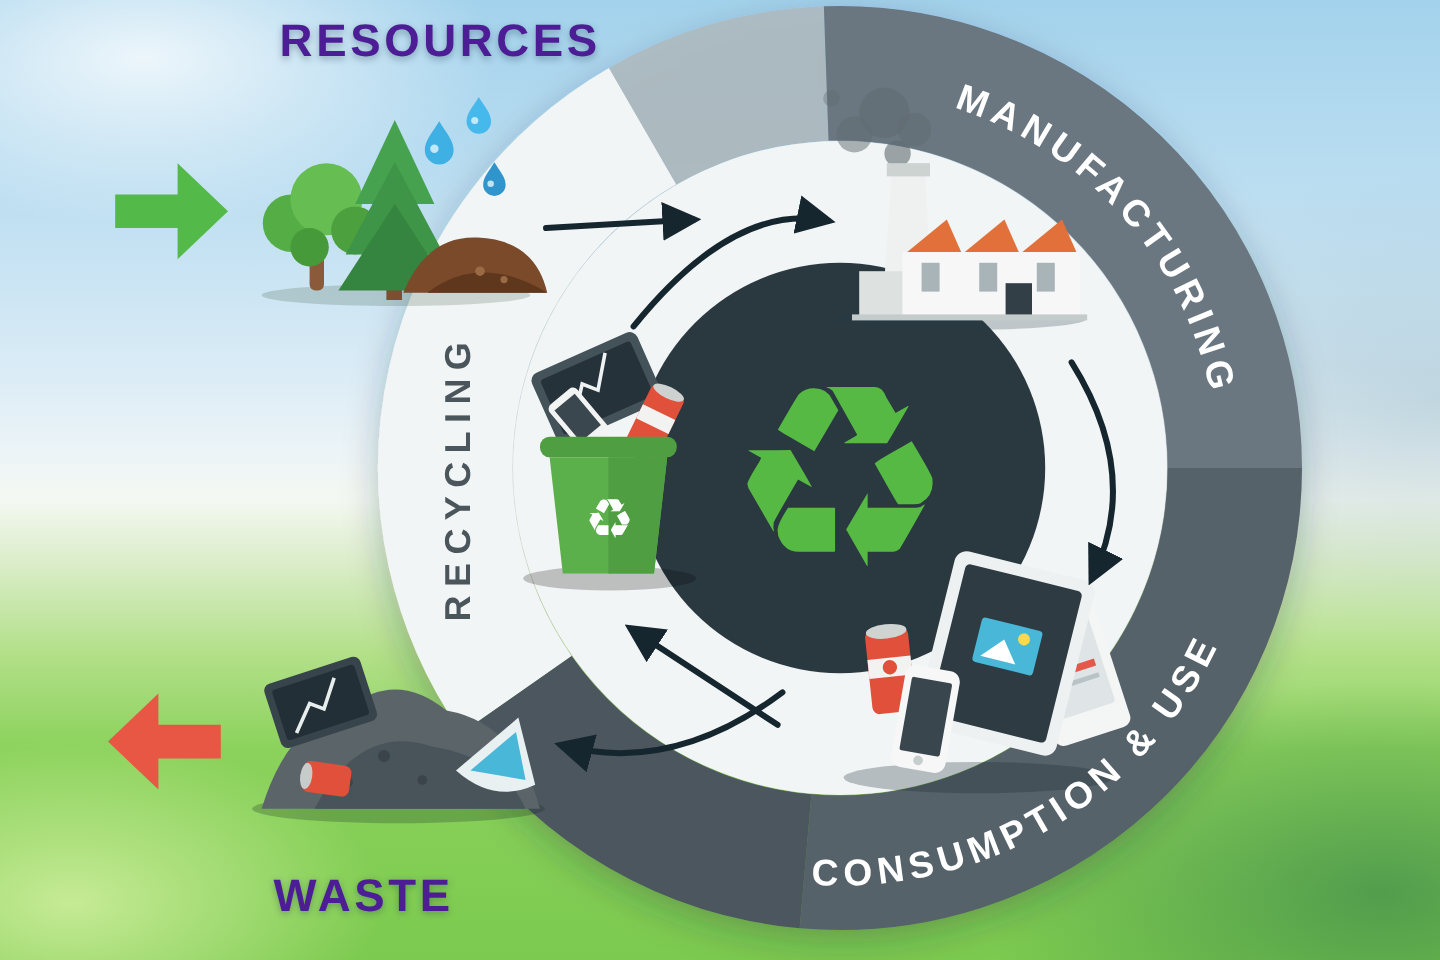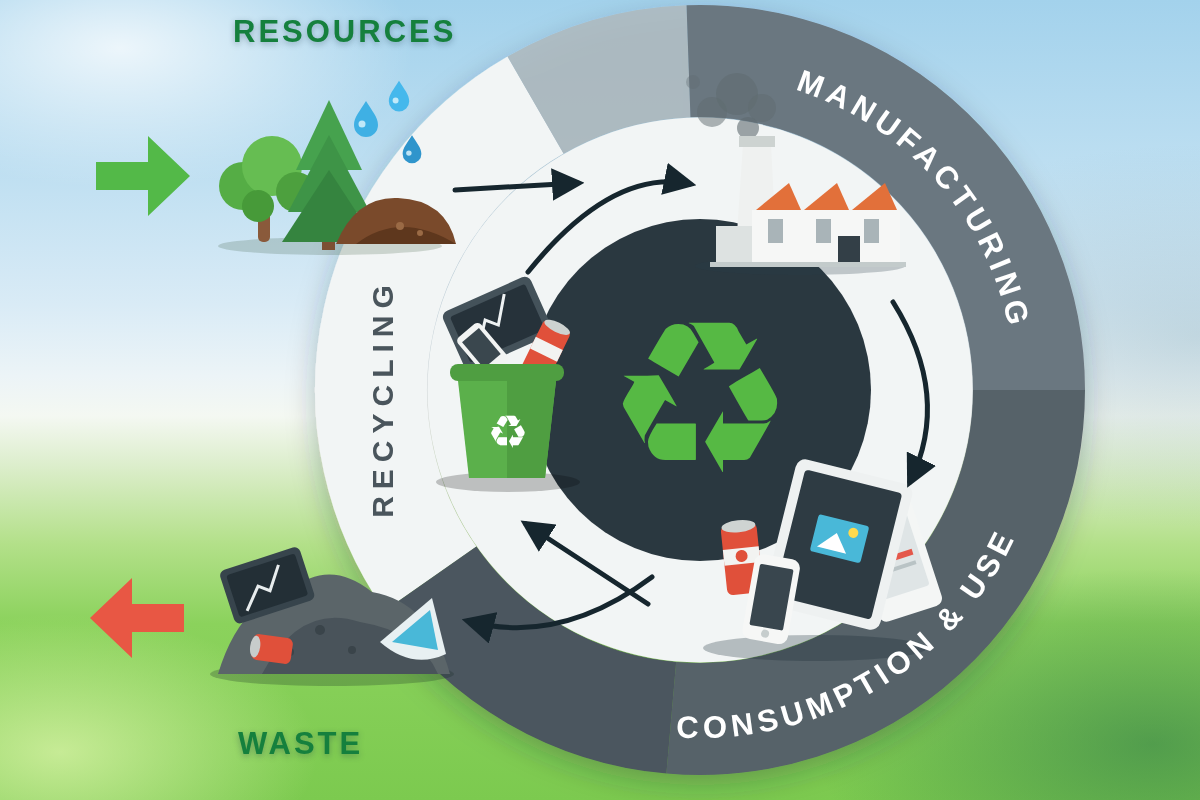--- a/index.html
+++ b/index.html
@@ -12,25 +12,25 @@
     position:absolute;inset:0;
     background:
       radial-gradient(ellipse 420px 200px at 10% 6%, rgba(255,255,255,.78), rgba(255,255,255,0) 70%),
       radial-gradient(ellipse 520px 270px at 96% 93%, rgba(35,110,70,.50), rgba(35,110,70,0) 65%),
       radial-gradient(ellipse 430px 230px at 5% 94%, rgba(228,248,178,.70), rgba(228,248,178,0) 60%),
       radial-gradient(ellipse 620px 320px at 100% 42%, rgba(118,158,172,.30), rgba(118,158,172,0) 60%),
       linear-gradient(180deg,#a3d2ec 0%,#bcdef1 20%,#d9ebf6 38%,#ecf4f7 47%,#f4f8f2 52%,#ddeecd 58%,#b3e089 68%,#8bd25c 78%,#7cca4f 100%);
   }
   svg{position:absolute;left:0;top:0;}
   .stage-label{
-    position:absolute;font-weight:bold;color:#15803d;font-size:31px;
+    position:absolute;font-weight:bold;color:#4c1d95;font-size:38px;
     letter-spacing:3px;text-shadow:0 2px 6px rgba(20,50,70,.35);white-space:nowrap;
   }
   #label-resources{left:233px;top:14px;}
-  #label-waste{left:238px;top:726px;}
+  #label-waste{left:228px;top:726px;}
   #label-recycling{
     left:383px;top:398px;transform:translate(-50%,-50%) rotate(-90deg);
     color:#4a555c;letter-spacing:7px;text-shadow:none;font-size:30px;
   }
   .arc-label{
     font-family:"Liberation Sans",sans-serif;font-weight:bold;font-size:31px;
     letter-spacing:5px;fill:#ffffff;
   }
   .recycle-glyph{
     font-family:"DejaVu Sans",sans-serif;font-size:212px;fill:#56b944;

